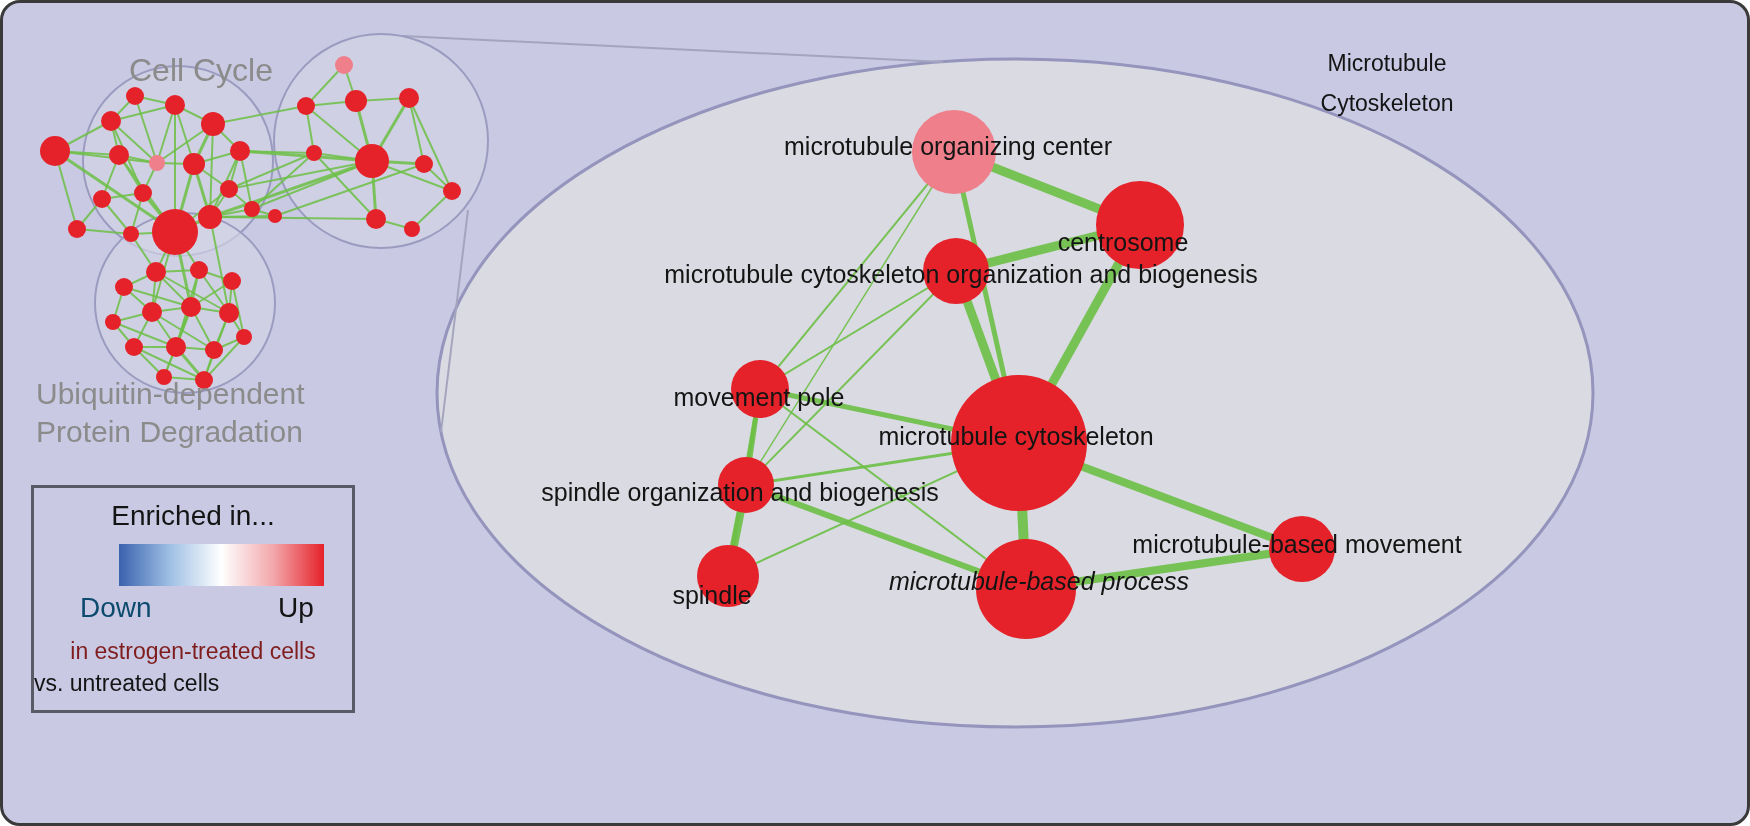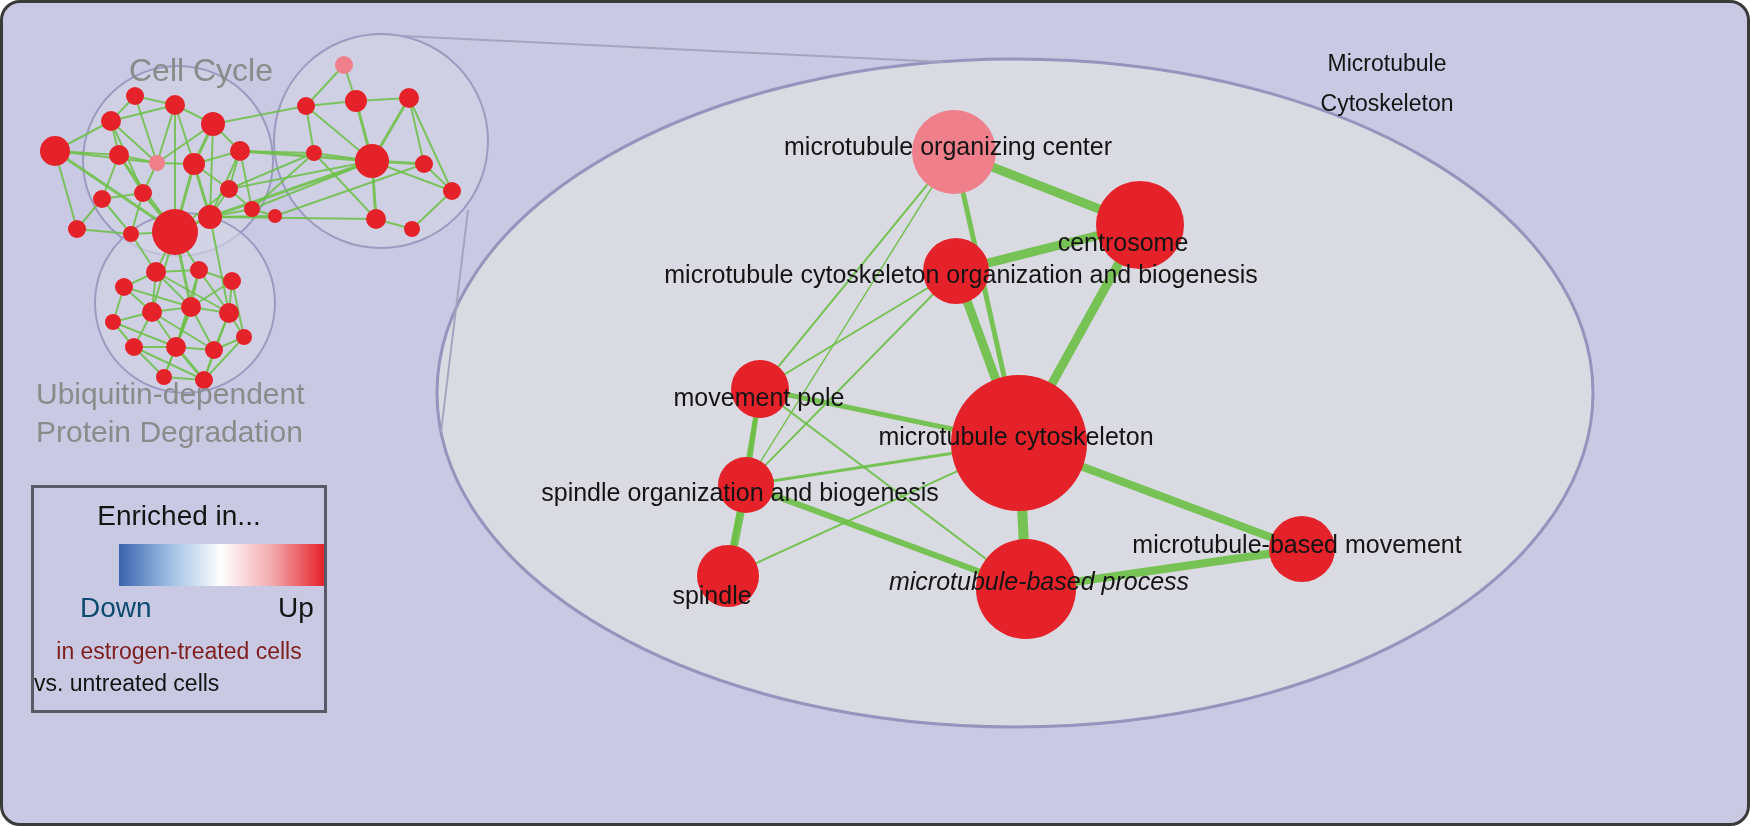--- a/index.html
+++ b/index.html
@@ -28,21 +28,21 @@
     line-height:38px;
     white-space:pre-line;
   }
   #cell-cycle-label{left:198px;top:48px;transform:translateX(-50%);font-size:32px;}
   #ubiquitin-label{left:33px;top:372px;}
   #microtubule-label{
     position:absolute;left:1384px;top:40px;transform:translateX(-50%);
     color:#141414;font-size:23px;line-height:40px;text-align:center;white-space:pre-line;
   }
   #legend-box{
-    position:absolute;left:28px;top:482px;width:296px;height:228px;
+    position:absolute;left:28px;top:482px;width:324px;height:228px;
     border:3px solid #5a5a66;box-sizing:border-box;
   }
   #legend-title{position:absolute;left:0;top:12px;width:100%;text-align:center;font-size:28px;color:#141414;}
   #legend-gradient{position:absolute;left:85px;top:56px;width:205px;height:42px;}
   #legend-down{position:absolute;left:46px;top:104px;font-size:28px;color:#0c4a6e;}
   #legend-up{position:absolute;left:244px;top:104px;font-size:28px;color:#141414;text-align:right;}
   #legend-line1{position:absolute;left:0;top:150px;width:100%;text-align:center;font-size:23px;color:#7f1d1d;}
   #legend-line2{position:absolute;left:0;top:182px;width:100%;text-align:left;font-size:23px;color:#141414;}
 </style>
 </head>

